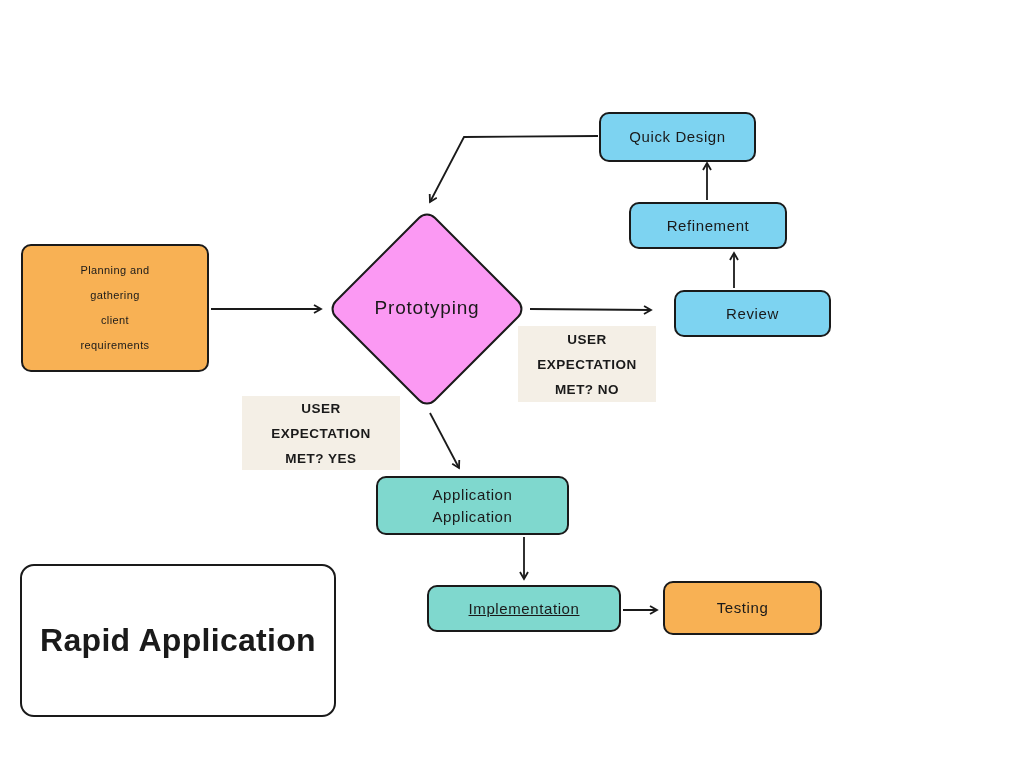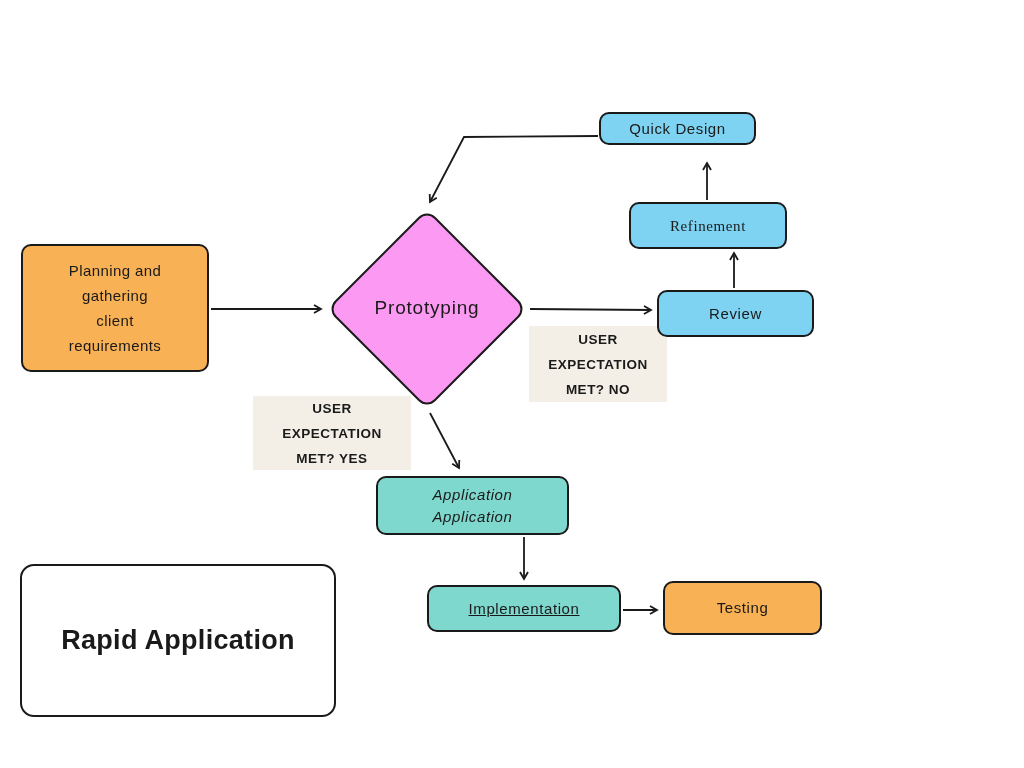--- a/index.html
+++ b/index.html
@@ -32,72 +32,71 @@
     z-index: 2;
   }
   .node span { display: block; }
   .fill-orange { background: var(--orange, #f8b154); }
   .fill-blue   { background: var(--blue, #7dd3f1); }
   .fill-teal   { background: var(--teal, #7fd8ce); }
   .fill-white  { background: #ffffff; }
 
   #node-planning {
     left: 21px; top: 244px; width: 188px; height: 128px;
-    font-size: 15px; line-height: 25px; letter-spacing: 0.4px;
+    font-size: 11px; line-height: 25px; letter-spacing: 0.4px;
   }
   #diamond-shape {
     position: absolute;
     left: 356px; top: 238px;
     width: 142px; height: 142px;
     background: var(--pink, #fb99f3);
     border: 2px solid var(--stroke, #1a1a1a);
     border-radius: 12px;
     transform: rotate(45deg);
     box-sizing: border-box;
     z-index: 2;
   }
   #node-prototyping-label {
     position: absolute;
     left: 347px; top: 297px; width: 160px;
     text-align: center;
     font-size: 19px;
     letter-spacing: 0.8px;
     z-index: 4;
   }
-  #node-quick-design { left: 599px; top: 112px; width: 157px; height: 33px; }
-  #node-refinement   { left: 629px; top: 202px; width: 158px; height: 47px; font-family: Liberation Serif, serif; }
-  #node-review       { left: 657px; top: 290px; width: 157px; height: 47px; }
-  #node-application-construction { left: 376px; top: 476px; width: 193px; height: 59px; font-style: italic; }
+  #node-quick-design { left: 599px; top: 112px; width: 157px; height: 50px; }
+  #node-refinement   { left: 629px; top: 202px; width: 158px; height: 47px; }
+  #node-review       { left: 674px; top: 290px; width: 157px; height: 47px; }
+  #node-application-construction { left: 376px; top: 476px; width: 193px; height: 59px; }
   #node-implementation { left: 427px; top: 585px; width: 194px; height: 47px; text-decoration: underline; }
   #node-testing        { left: 663px; top: 581px; width: 159px; height: 54px; }
 
   #node-title-box {
     left: 20px; top: 564px; width: 316px; height: 153px;
     border-radius: 14px;
     font-weight: bold;
-    font-size: 27px;
+    font-size: 32px;
     line-height: 37px;
     letter-spacing: 0.3px;
   }
 
   .edge-label {
     position: absolute;
     box-sizing: border-box;
     background: var(--beige, #f4efe6);
     font-weight: bold;
     font-size: 13.5px;
     line-height: 25px;
     letter-spacing: 0.5px;
     text-align: center;
     display: flex;
     flex-direction: column;
     align-items: center;
     justify-content: center;
     z-index: 1;
-    margin-left: 11px;
   }
   #label-no  { left: 518px; top: 326px; width: 138px; height: 76px; }
   #label-yes { left: 242px; top: 396px; width: 158px; height: 74px; }
 
   #connector-layer {
     position: absolute;
     left: 0; top: 0;
     width: 1024px; height: 768px;
     z-index: 3;
     pointer-events: none;

